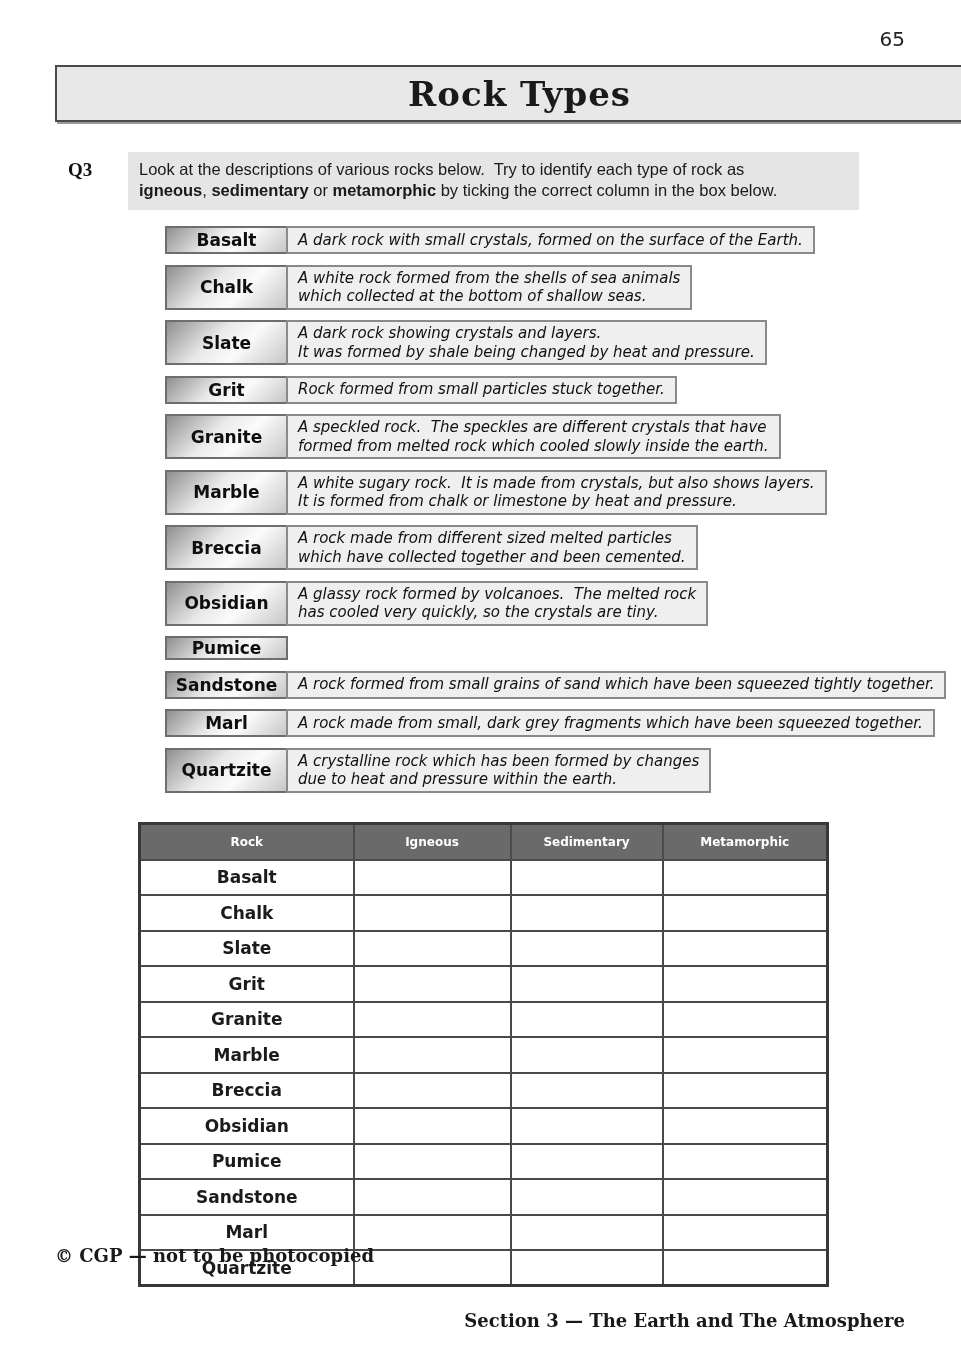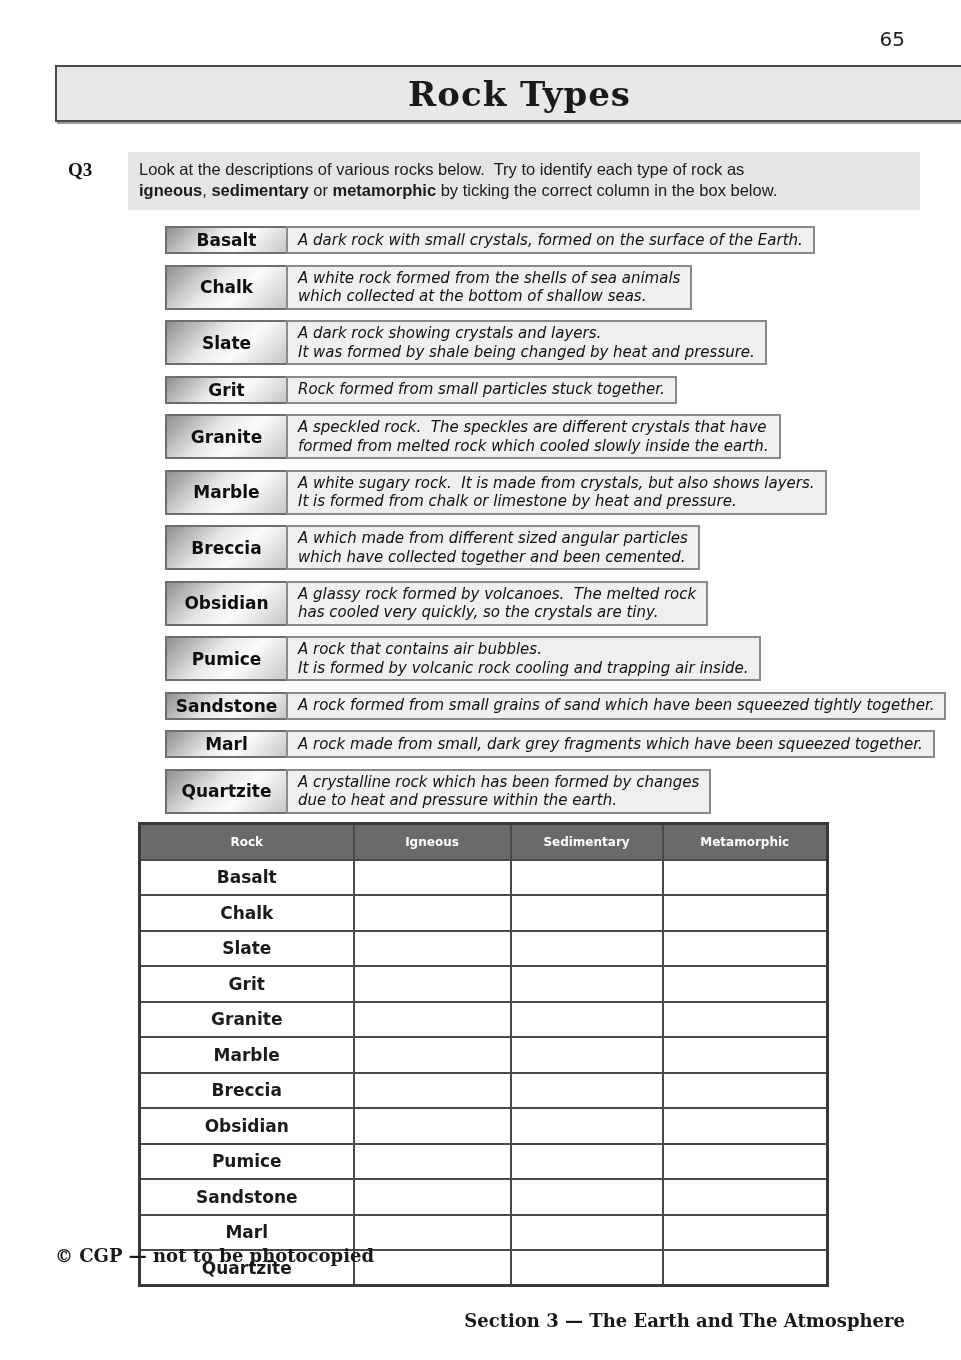--- a/index.html
+++ b/index.html
@@ -32,21 +32,21 @@
     letter-spacing: 1px;
   }
 
   .q-label {
     position: absolute; left: 68px; top: 159px;
     font-family: Liberation Serif, serif;
     font-weight: bold; font-size: 19px; color: #111;
   }
   .instruction-box {
     position: absolute; left: 128px; top: 152px;
-    width: 792px; box-sizing: border-box;
+    width: 731px; box-sizing: border-box;
     background: #e5e5e5;
     padding: 7px 11px 9px 11px;
     font-family: "Liberation Sans", sans-serif;
     font-size: 16.5px; line-height: 21px; color: #1a1a1a;
     white-space: pre;
   }
   .instruction-box b { font-weight: bold; }
 
   .desc-list { position: absolute; left: 165px; top: 226px; }
   .desc-row { display: flex; align-items: stretch; margin-bottom: 10.5px; }
@@ -155,37 +155,33 @@
       <div class="desc-row">
         <div class="name-box">Marble</div>
         <div class="desc-box">
           <div class="desc-line">A white sugary rock.  It is made from crystals, but also shows layers.</div>
           <div class="desc-line">It is formed from chalk or limestone by heat and pressure.</div>
         </div>
       </div>
       <div class="desc-row">
         <div class="name-box">Breccia</div>
         <div class="desc-box">
-          <div class="desc-line">A which made from different sized angular particles</div>
+          <div class="desc-line">A rock made from different sized melted particles</div>
           <div class="desc-line">which have collected together and been cemented.</div>
         </div>
       </div>
       <div class="desc-row">
         <div class="name-box">Obsidian</div>
         <div class="desc-box">
           <div class="desc-line">A glassy rock formed by volcanoes.  The melted rock</div>
           <div class="desc-line">has cooled very quickly, so the crystals are tiny.</div>
         </div>
       </div>
       <div class="desc-row">
         <div class="name-box">Pumice</div>
-        <div class="desc-box">
-          <div class="desc-line">A rock that contains air bubbles.</div>
-          <div class="desc-line">It is formed by volcanic rock cooling and trapping air inside.</div>
-        </div>
       </div>
       <div class="desc-row">
         <div class="name-box">Sandstone</div>
         <div class="desc-box">
           <div class="desc-line">A rock formed from small grains of sand which have been squeezed tightly together.</div>
         </div>
       </div>
       <div class="desc-row">
         <div class="name-box">Marl</div>
         <div class="desc-box">

